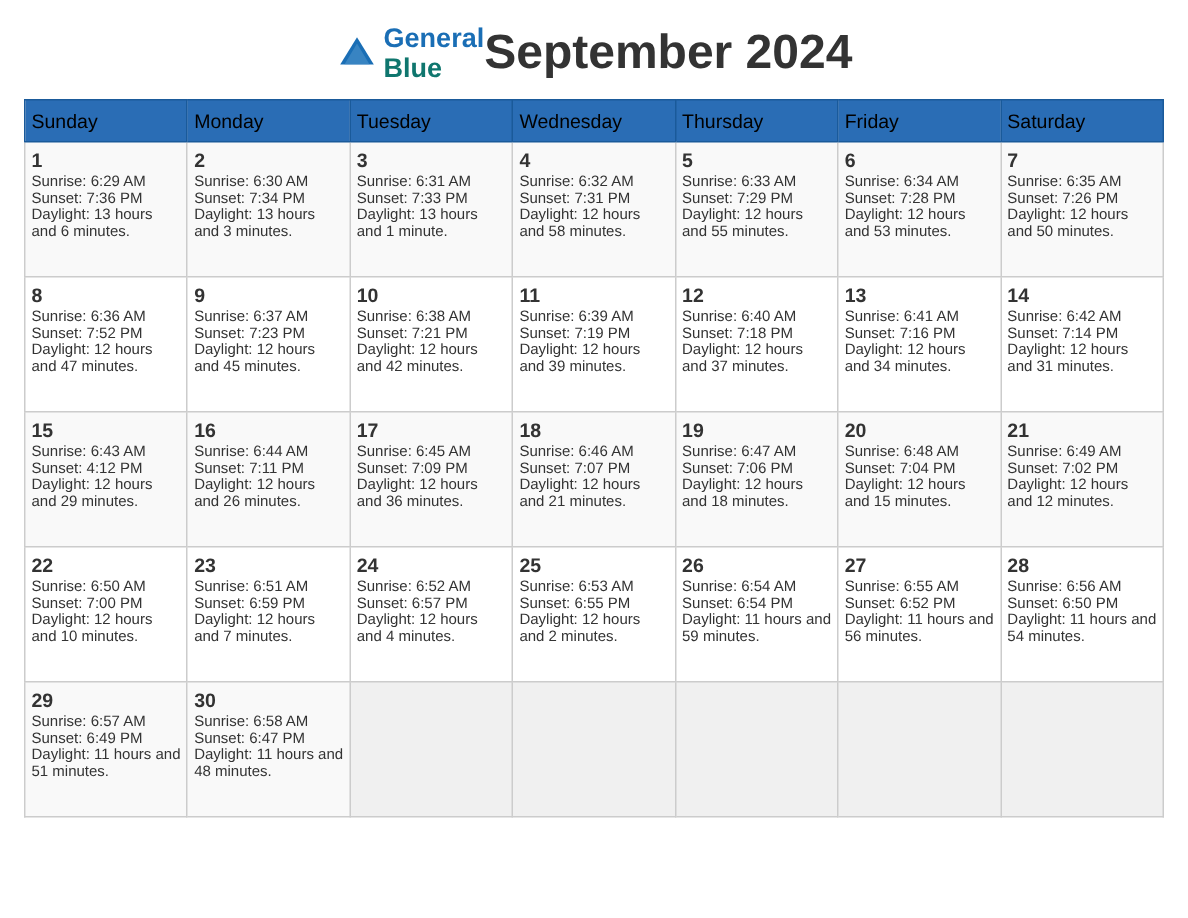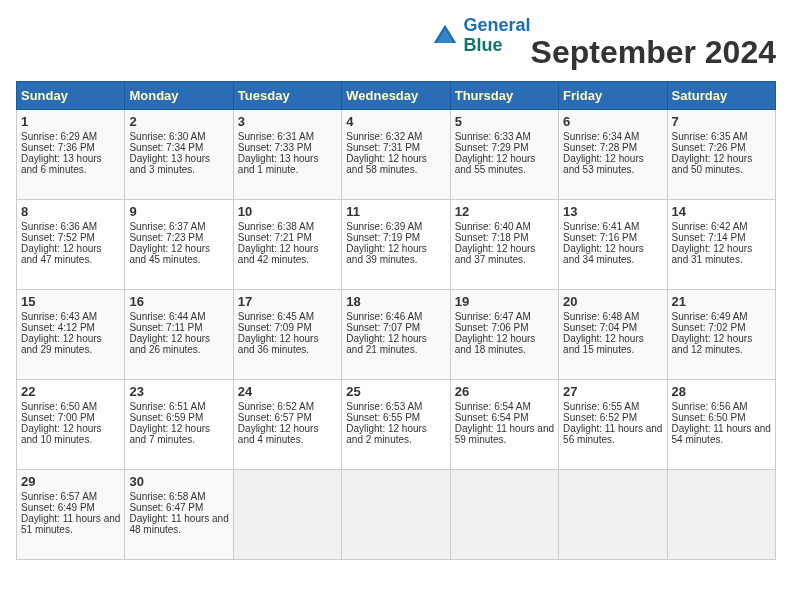--- a/index.html
+++ b/index.html
@@ -6,21 +6,21 @@
     body {
       font-family: Arial, sans-serif;
       background: #fff;
       width: 792px;
       min-height: 612px;
       padding: 16px;
     }
     .header {
       display: flex;
       align-items: flex-start;
-      justify-content: flex-end;
+      justify-content: center;
       margin-bottom: 10px;
     }
     .logo {
       display: flex;
       align-items: center;
       gap: 4px;
     }
     .logo-text {
       font-size: 18px;
       font-weight: bold;
@@ -29,42 +29,41 @@
     }
     .logo-text span {
       color: #1a6eb5;
     }
     .logo-icon {
       width: 28px;
       height: 28px;
     }
     .title-block {
       text-align: right;
-      margin-top: 18px;
     }
     .month-title {
       font-size: 32px;
       font-weight: bold;
       color: #333;
     }
     .location {
       font-size: 14px;
       color: #555;
       margin-top: 2px;
     }
     table {
       width: 100%;
       border-collapse: collapse;
       table-layout: fixed;
     }
     thead tr th {
       background-color: #2a6db5;
-      color: #fef9c3;
+      color: #000000;
       font-size: 13px;
-      font-weight: bold;
+      font-weight: normal;
       padding: 6px 4px;
       text-align: left;
       border: 1px solid #1a5a9a;
     }
     tbody tr td {
       border: 1px solid #ccc;
       vertical-align: top;
       padding: 4px 4px;
       font-size: 10px;
       color: #333;

